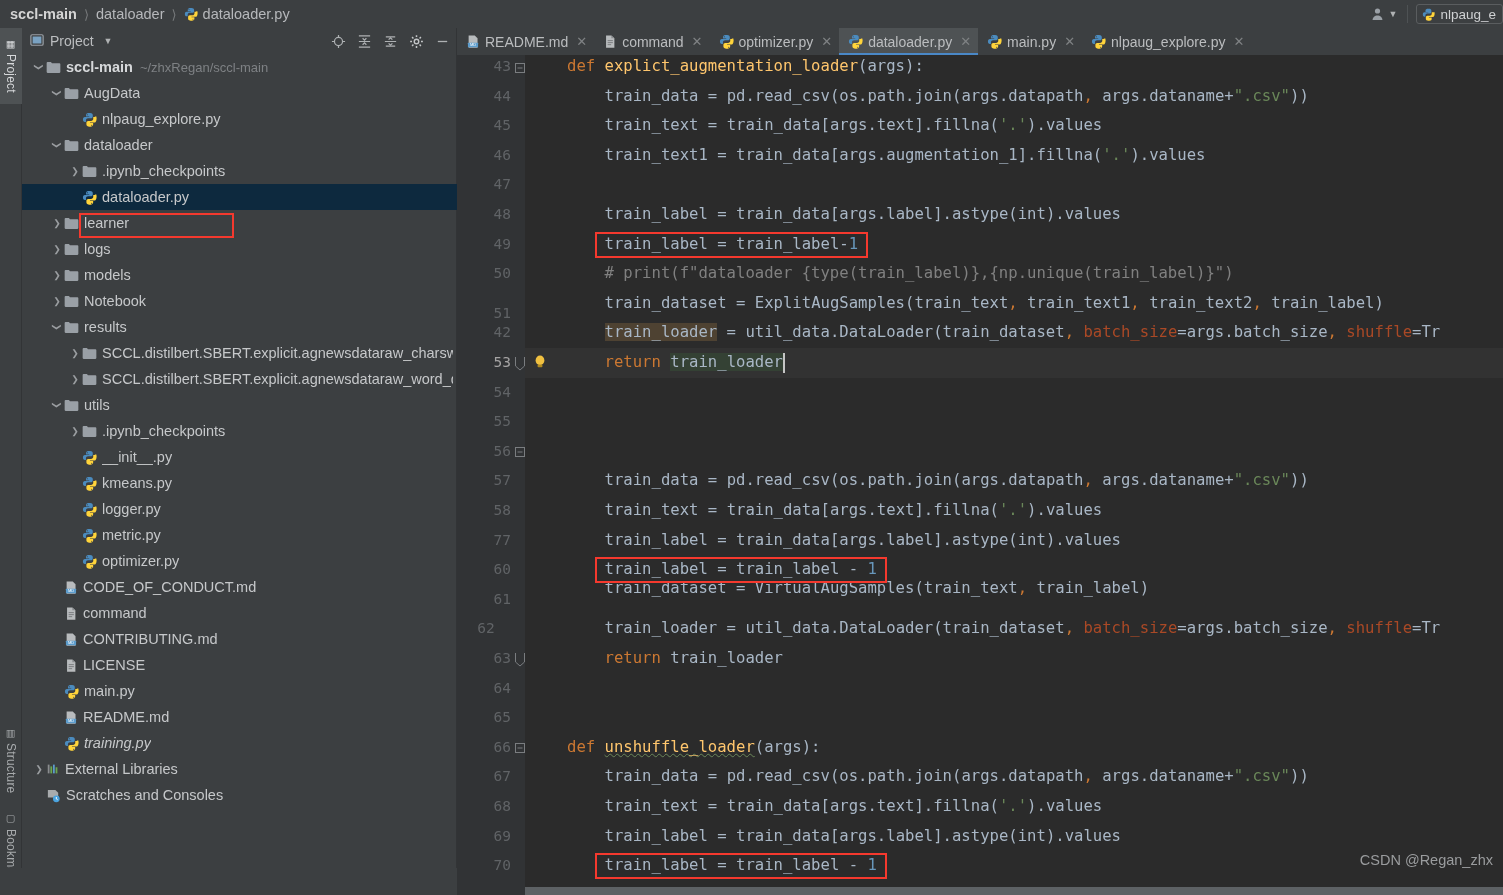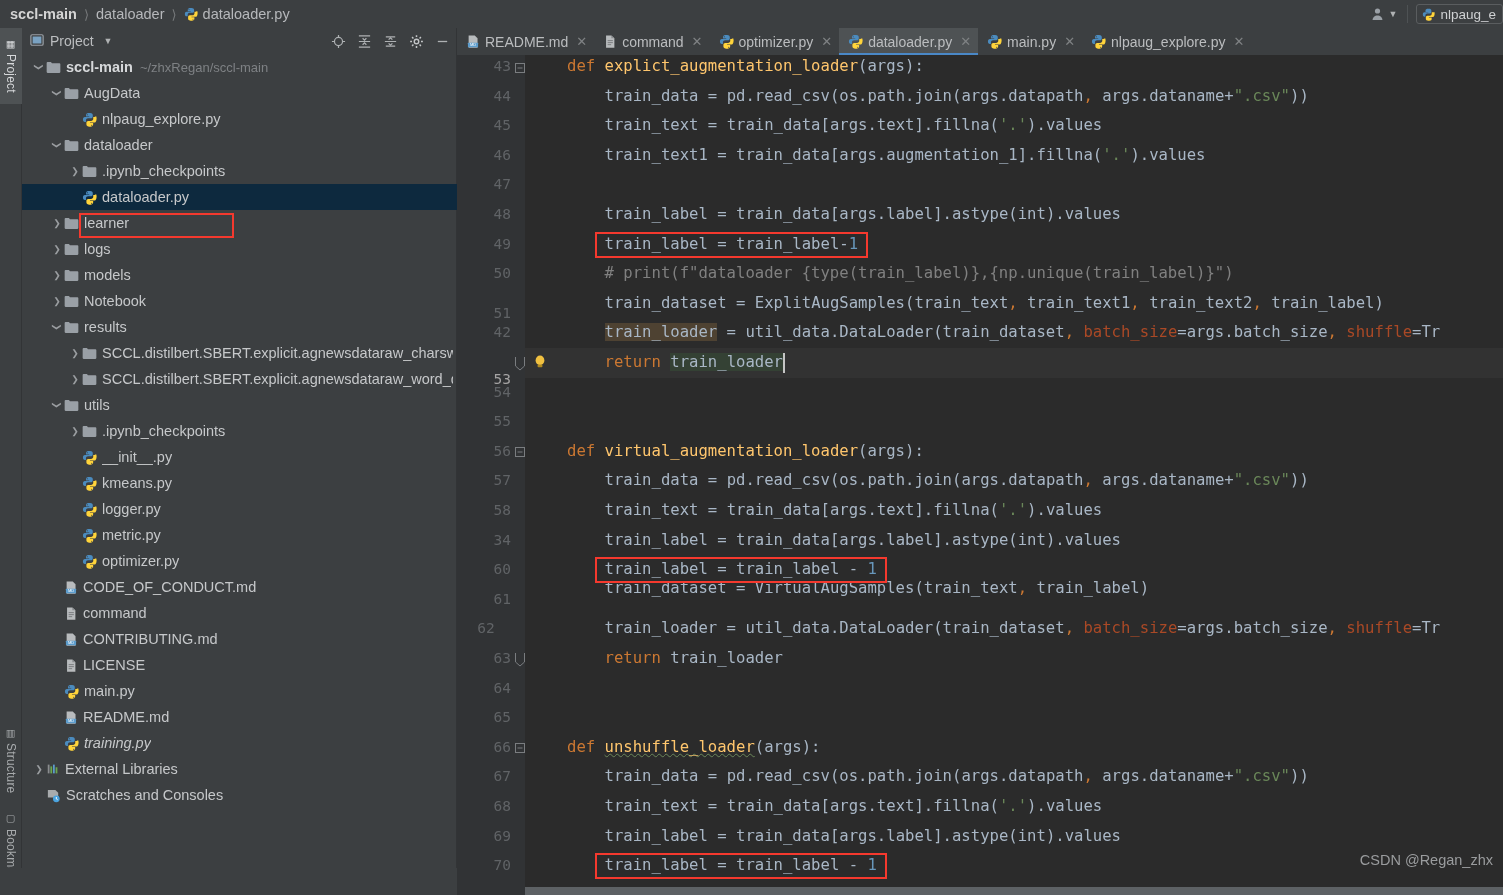--- a/index.html
+++ b/index.html
@@ -637,27 +637,27 @@
           <div class="ln" style="top: -3px;">43</div>
           <div class="ln" style="top: 26.6px;">44</div>
           <div class="ln" style="top: 56.2px;">45</div>
           <div class="ln" style="top: 85.8px;">46</div>
           <div class="ln" style="top: 115.4px;">47</div>
           <div class="ln" style="top: 145px;">48</div>
           <div class="ln" style="top: 174.6px;">49</div>
           <div class="ln" style="top: 204.2px;">50</div>
           <div class="ln" style="top: 244px;">51</div>
           <div class="ln" style="top: 263.4px;">42</div>
-          <div class="ln cur" style="top: 310px; text-align: right;">53</div>
+          <div class="ln cur" style="top: 293px; text-align: right;">53</div>
           <div class="ln" style="top: 322.6px;">54</div>
           <div class="ln" style="top: 352.2px;">55</div>
           <div class="ln" style="top: 381.8px;">56</div>
           <div class="ln" style="top: 411.4px;">57</div>
           <div class="ln" style="top: 441px;">58</div>
-          <div class="ln" style="top: 470.6px;">34</div>
+          <div class="ln" style="top: 470.6px;">77</div>
           <div class="ln" style="top: 500.2px;">60</div>
           <div class="ln" style="top: 529.8px;">61</div>
           <div class="ln" style="top: 559.4px; text-align: center;">62</div>
           <div class="ln" style="top: 589px;">63</div>
           <div class="ln" style="top: 618.6px;">64</div>
           <div class="ln" style="top: 648.2px;">65</div>
           <div class="ln" style="top: 677.8px;">66</div>
           <div class="ln" style="top: 707.4px;">67</div>
           <div class="ln" style="top: 737px;">68</div>
           <div class="ln" style="top: 766.6px;">69</div>
@@ -669,21 +669,20 @@
           <div class="cline" style="top: 56.2px; padding-left: 42px;">    <span class="ident">train_text</span> = <span class="ident">train_data</span>[<span class="ident">args</span>.<span class="ident">text</span>].<span class="ident">fillna</span>(<span class="str">'.'</span>).<span class="ident">values</span></div>
           <div class="cline" style="top: 85.8px; padding-left: 42px;">    <span class="ident">train_text1</span> = <span class="ident">train_data</span>[<span class="ident">args</span>.<span class="ident">augmentation_1</span>].<span class="ident">fillna</span>(<span class="str">'.'</span>).<span class="ident">values</span></div>
           <div class="cline" style="top: 145px; padding-left: 42px;">    <span class="ident">train_label</span> = <span class="ident">train_data</span>[<span class="ident">args</span>.<span class="ident">label</span>].<span class="ident">astype</span>(<span class="ident">int</span>).<span class="ident">values</span></div>
           <div class="cline" style="top: 174.6px; padding-left: 42px;">    <span class="ident">train_label</span> = <span class="ident">train_label</span>-<span class="num">1</span></div>
           <div class="cline" style="top: 204.2px; padding-left: 42px;"><span class="cmt">    # print(f"dataloader {type(train_label)},{np.unique(train_label)}")</span></div>
           <div class="cline" style="top: 233.8px; padding-left: 42px;">    <span class="ident">train_dataset</span> = <span class="ident">ExplitAugSamples</span>(<span class="ident">train_text</span><span class="kw">,</span> <span class="ident">train_text1</span><span class="kw">,</span> <span class="ident">train_text2</span><span class="kw">,</span> <span class="ident">train_label</span>)</div>
           <div class="cline" style="top: 263.4px; padding-left: 42px;">    <span class="hl-ident">train_loader</span> = <span class="ident">util_data</span>.<span class="ident">DataLoader</span>(<span class="ident">train_dataset</span><span class="kw">,</span> <span class="kwarg">batch_size</span>=<span class="ident">args</span>.<span class="ident">batch_size</span><span class="kw">,</span> <span class="kwarg">shuffle</span>=<span class="ident">Tr</span></div>
           <div class="cline" style="top: 293px; padding-left: 42px;">    <span class="kw">return</span> <span class="sel-text">train_loader</span></div>
           <div class="cline" style="top: 322.6px; padding-left: 42px;"></div>
           <div class="cline" style="top: 352.2px; padding-left: 42px;"></div>
-          <div class="cline" style="top: 381.8px; padding-left: 42px;"><span class="kw">def</span> <span class="fn">virtual_augmentation_loader</span>(<span class="ident">args</span>):</div>
           <div class="cline" style="top: 411.4px; padding-left: 42px;">    <span class="ident">train_data</span> = <span class="ident">pd</span>.<span class="ident">read_csv</span>(<span class="ident">os</span>.<span class="ident">path</span>.<span class="ident">join</span>(<span class="ident">args</span>.<span class="ident">datapath</span><span class="kw">,</span> <span class="ident">args</span>.<span class="ident">dataname</span>+<span class="str">".csv"</span>))</div>
           <div class="cline" style="top: 441px; padding-left: 42px;">    <span class="ident">train_text</span> = <span class="ident">train_data</span>[<span class="ident">args</span>.<span class="ident">text</span>].<span class="ident">fillna</span>(<span class="str">'.'</span>).<span class="ident">values</span></div>
           <div class="cline" style="top: 470.6px; padding-left: 42px;">    <span class="ident">train_label</span> = <span class="ident">train_data</span>[<span class="ident">args</span>.<span class="ident">label</span>].<span class="ident">astype</span>(<span class="ident">int</span>).<span class="ident">values</span></div>
           <div class="cline" style="top: 500.2px; padding-left: 42px;">    <span class="ident">train_label</span> = <span class="ident">train_label</span> - <span class="num">1</span></div>
           <div class="cline" style="top: 519px; padding-left: 42px;">    <span class="ident">train_dataset</span> = <span class="ident">VirtualAugSamples</span>(<span class="ident">train_text</span><span class="kw">,</span> <span class="ident">train_label</span>)</div>
           <div class="cline" style="top: 559.4px; padding-left: 42px;">    <span class="ident">train_loader</span> = <span class="ident">util_data</span>.<span class="ident">DataLoader</span>(<span class="ident">train_dataset</span><span class="kw">,</span> <span class="kwarg">batch_size</span>=<span class="ident">args</span>.<span class="ident">batch_size</span><span class="kw">,</span> <span class="kwarg">shuffle</span>=<span class="ident">Tr</span></div>
           <div class="cline" style="top: 589px; padding-left: 42px;">    <span class="kw">return</span> <span class="ident">train_loader</span></div>
           <div class="cline" style="top: 618.6px; padding-left: 42px;"></div>
           <div class="cline" style="top: 648.2px; padding-left: 42px;"></div>
           <div class="cline" style="top: 677.8px; padding-left: 42px;"><span class="kw">def</span> <span class="fn squig">unshuffle_loader</span>(<span class="ident">args</span>):</div>

